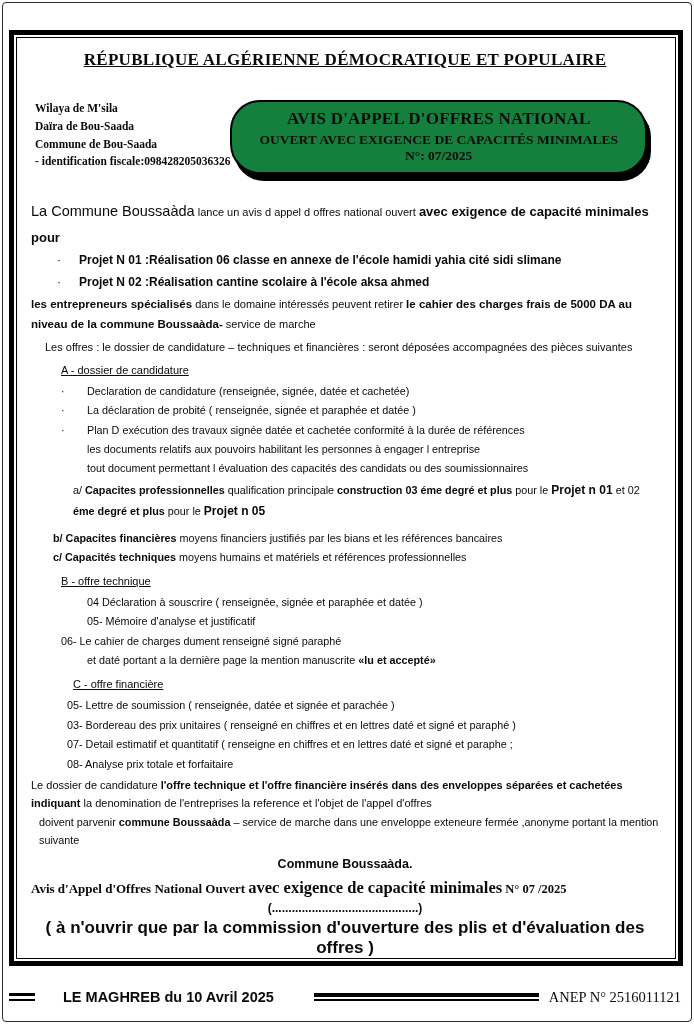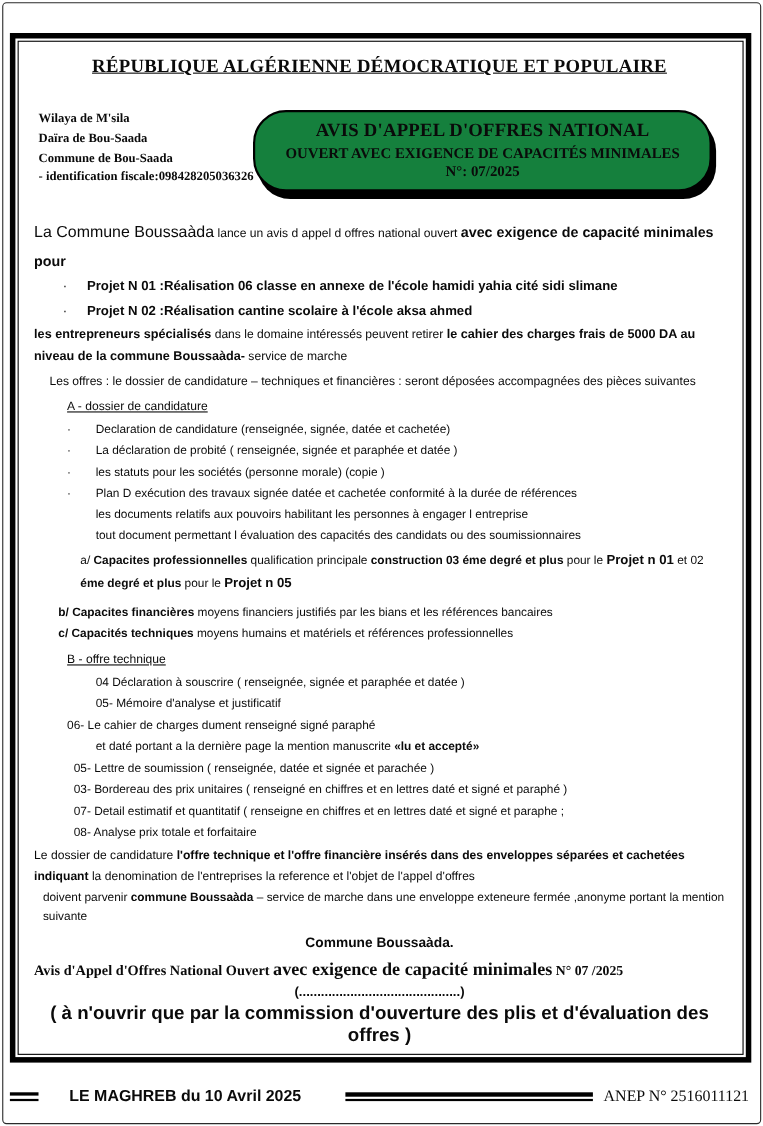--- a/index.html
+++ b/index.html
@@ -110,38 +110,38 @@
     <div class="project-line">Projet N 02 :Réalisation cantine  scolaire à l'école aksa ahmed</div>
 
     <p class="para retrait"><span class="b">les entrepreneurs spécialisés</span><span> dans le domaine intéressés  peuvent retirer </span><span class="b">le cahier des charges frais  de 5000  DA au niveau de la commune Boussaàda-</span><span> service de marche</span></p>
 
     <p class="para depot">Les offres : le dossier de candidature – techniques et financières : seront déposées accompagnées des pièces suivantes</p>
 
     <h3 class="sec-head">A - dossier de candidature</h3>
     <ul class="alist">
       <li class="dot">Declaration de candidature (renseignée, signée, datée et cachetée)</li>
       <li class="dot">La déclaration de probité ( renseignée, signée et paraphée et datée )</li>
-      <li class="dot">les statuts pour les sociétés (personne morale) (copie )</li>
       <li class="dot">Plan D exécution des travaux signée  datée et cachetée conformité à la durée de références</li>
       <li>les documents relatifs aux pouvoirs habilitant  les personnes à engager l entreprise</li>
       <li>tout document permettant l évaluation des capacités des candidats ou des soumissionnaires</li>
     </ul>
     <p class="qual"><span>a/ </span><span class="b">Capacites professionnelles</span><span> qualification principale </span><span class="b">construction  03 éme  degré et plus</span><span> pour le </span><span class="bb">Projet n 01</span><span> et 02 </span><span class="b">éme  degré et plus</span><span> pour le </span><span class="bb">Projet n 05</span></p>
 
     <p class="bc"><span class="b">b/ Capacites financières</span><span>   moyens financiers justifiés par  les bians et les références bancaires</span></p>
     <p class="bc"><span class="b">c/ Capacités techniques</span><span>   moyens humains et matériels et références professionnelles</span></p>
 
     <h3 class="sec-head">B - offre technique</h3>
     <ul class="blist">
       <li class="ind1">04  Déclaration à souscrire ( renseignée, signée et paraphée  et datée )</li>
       <li class="ind1">05- Mémoire d'analyse et justificatif</li>
       <li class="ind2">06- Le cahier de charges dument renseigné  signé  paraphé</li>
       <li class="ind1"><span>et daté portant a la dernière page  la mention manuscrite </span><span class="bseg">«lu et accepté»</span></li>
     </ul>
 
+    <h3 class="sec-head sec-c-head">C - offre financière</h3>
     <ul class="blist">
       <li class="ind3">05- Lettre de soumission ( renseignée, datée et signée et parachée )</li>
       <li class="ind3">03- Bordereau des prix unitaires ( renseigné en chiffres et en lettres   daté et signé et paraphé )</li>
       <li class="ind3">07- Detail estimatif et quantitatif ( renseigne en chiffres et en lettres   daté et signé et paraphe ;</li>
       <li class="ind3">08- Analyse prix totale et forfaitaire</li>
     </ul>
 
     <p class="closing"><span>Le dossier de candidature  </span><span class="b">l'offre technique et l'offre financière insérés dans des enveloppes séparées et cachetées</span><span class="b"> indiquant</span><span> la denomination de l'entreprises  la reference et l'objet de l'appel d'offres</span></p>
     <p class="closing closing2"><span>doivent parvenir </span><span class="b">commune Boussaàda</span><span> – service de marche dans une enveloppe exteneure fermée  ,anonyme portant la mention suivante</span></p>
 

